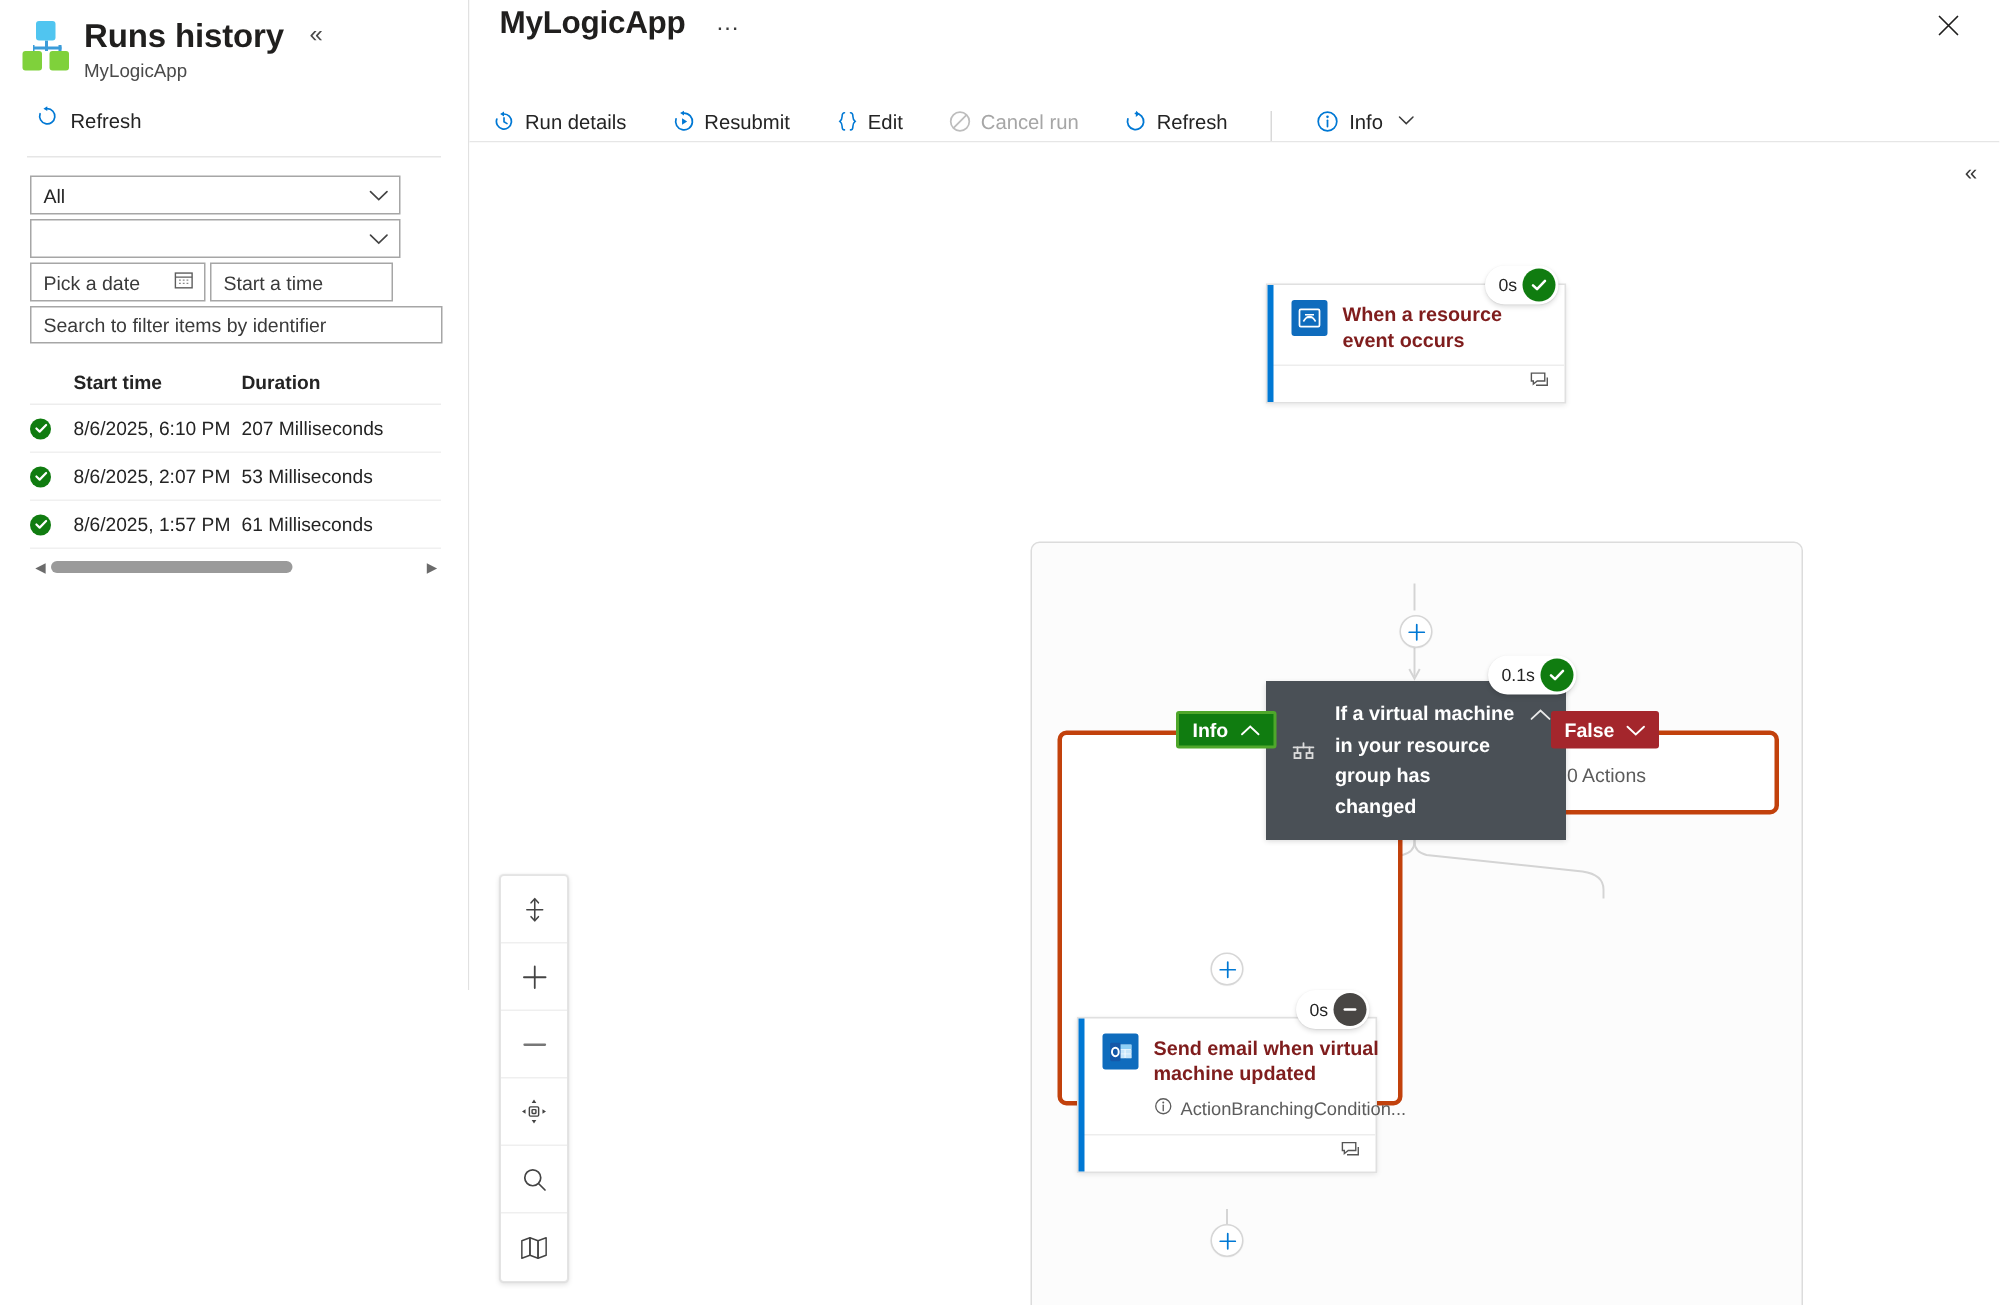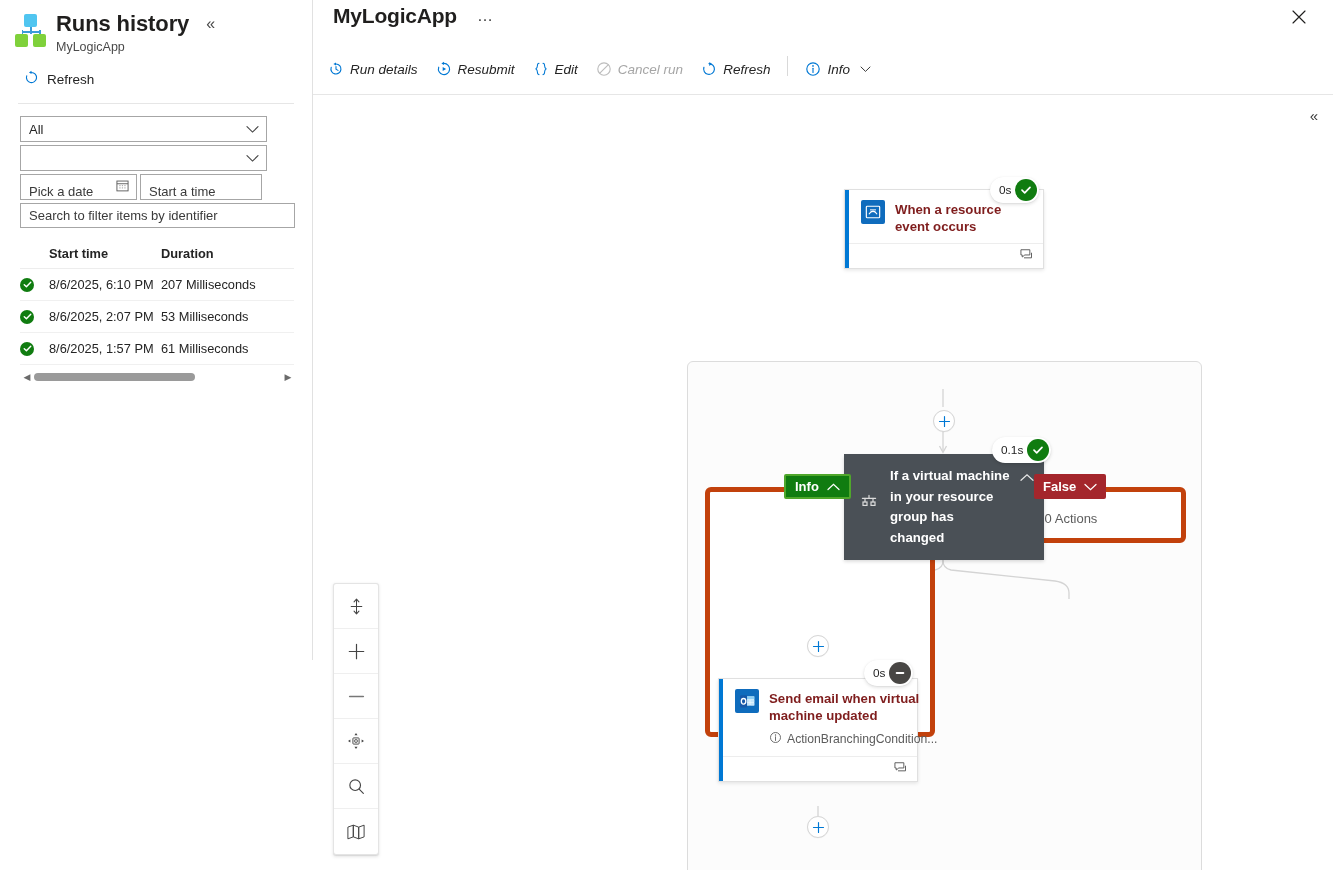--- a/index.html
+++ b/index.html
@@ -59,21 +59,21 @@
     display: flex; align-items: center; padding: 0 26px 0 8px;
     font-size: 13px; color: #242424; margin-bottom: 3px; cursor: pointer;
   }
   .sel .chev {
     position: absolute; right: 7px; top: 50%; transform: translateY(-50%);
     color: #444;
   }
   .dt-row { display: flex; gap: 3px; margin-bottom: 3px; }
   .dt {
     position: relative; height: 26px; border: 1px solid #a6a6a6; background: #fff;
-    display: flex; align-items: flex-end; padding: 0 8px;
+    display: flex; align-items: center; padding: 0 8px;
     font-size: 13px; color: #3a3a3a; cursor: text;
   }
   .dt.date { width: 117px; padding-right: 26px; }
   .dt.time { width: 122px; }
   .dt .cal { position: absolute; right: 7px; top: 50%; transform: translateY(-50%); }
   .search-box {
     width: 275px; height: 25px; border: 1px solid #a6a6a6; background: #fff;
     display: flex; align-items: center; padding: 0 8px;
     font-size: 13px; color: #3a3a3a; margin-top: 3px; cursor: text;
   }
@@ -118,22 +118,22 @@
     font-size: 16px; color: #3a3a3a; letter-spacing: 1px; cursor: pointer;
     line-height: 14px;
   }
   .close-btn {
     position: absolute; right: 21px; top: 6px;
     width: 26px; height: 26px; display: flex; align-items: center; justify-content: center;
     cursor: pointer; color: #201f1e;
   }
 
   .cmdbar {
-    position: relative; height: 38px; display: flex; align-items: flex-start;
-    padding-left: 6px; gap: 0px; font-style: italic;
+    position: relative; height: 38px; display: flex; align-items: flex-end;
+    padding-left: 6px; gap: 12px;
   }
   .cmd {
     display: flex; align-items: center; gap: 6px;
     padding: 5px 9px; font-size: 13.5px; color: #242424;
     cursor: pointer; white-space: nowrap;
   }
   .cmd .ci { display: flex; align-items: center; color: #0078d4; }
   .cmd.disabled { color: #a6a6a6; cursor: default; }
   .cmd.disabled .ci { color: #bdbdbd; }
   .cmd-sep { width: 1px; height: 20px; background: #d9d9d9; margin: 0 8px; }
@@ -201,21 +201,21 @@
   .cond-icon { width: 22px; flex: 0 0 22px; display: flex; align-items: center; justify-content: center; margin-top: 28px; }
   .cond-title { font-size: 13.2px; font-weight: 600; color: #ffffff; line-height: 20.5px; flex: 1; }
   .cond-chev { color: #e8e8e8; margin-top: 2px; }
 
   
   .scope {
     position: absolute; border: 1px solid #dcdcdc; border-radius: 6px;
     background: rgba(250,250,250,0.55);
   }
   .branch-box {
-    position: absolute; border: 5px solid #c2410c; border-radius: 6px; background: #ffffff;
+    position: absolute; border: 3px solid #c2410c; border-radius: 6px; background: #ffffff;
   }
   .branch-label {
     position: absolute; display: flex; align-items: center; gap: 8px;
     height: 25px; padding: 0 9px; border-radius: 2px;
     font-size: 13px; font-weight: 700; color: #ffffff; cursor: pointer; z-index: 6;
   }
   .branch-label.true { background: #107c10; border: 2px solid #4fa72b; }
   .branch-label.false { background: #a4262c; }
   .zero-actions {
     position: absolute; font-size: 13px; color: #5c5c5c;

